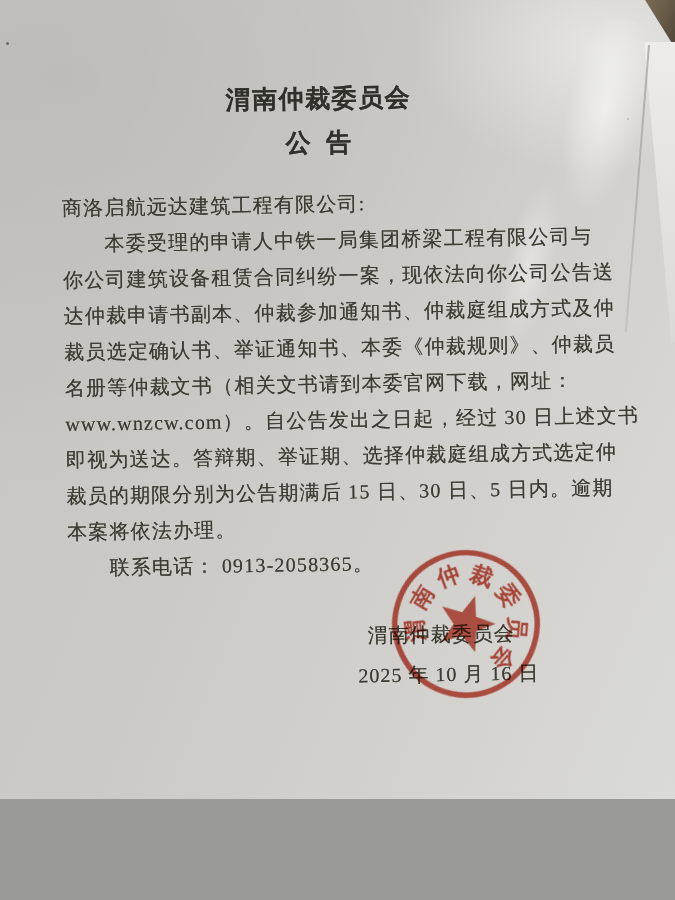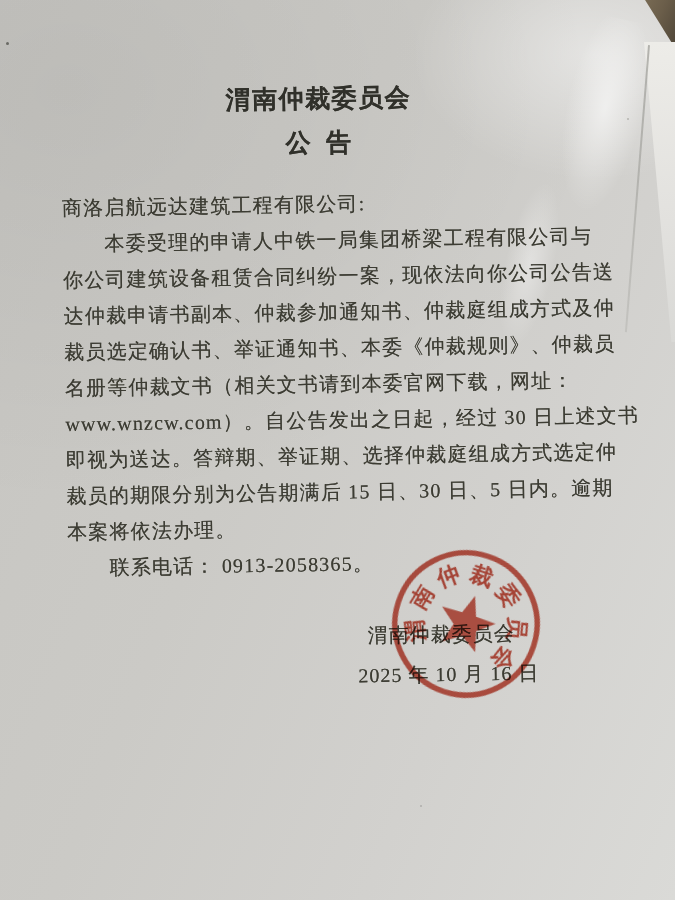--- a/index.html
+++ b/index.html
@@ -1,18 +1,18 @@
 <!DOCTYPE html>
 <html><head>
 <meta charset="utf-8">
 <style>
   html,body{margin:0;padding:0;background:#9a9a96;}
   .photo{
     position:relative;
-    width:675px;height:900px;
+    width:675px;height:799px;
     margin:0 auto;
     overflow:hidden;
     font-family:"Liberation Serif","DejaVu Serif",serif;
     background:
       radial-gradient(ellipse 260px 180px at 88% 6%, rgba(255,255,255,.45), rgba(255,255,255,0) 70%),
       radial-gradient(ellipse 900px 700px at 10% 10%, rgba(0,0,0,.05), rgba(0,0,0,0) 60%),
       linear-gradient(112deg, #c6c5c1 0%, #cbcac6 40%, #d2d1ce 70%, #dadad7 100%),
       #cbcac6;
   }
   

